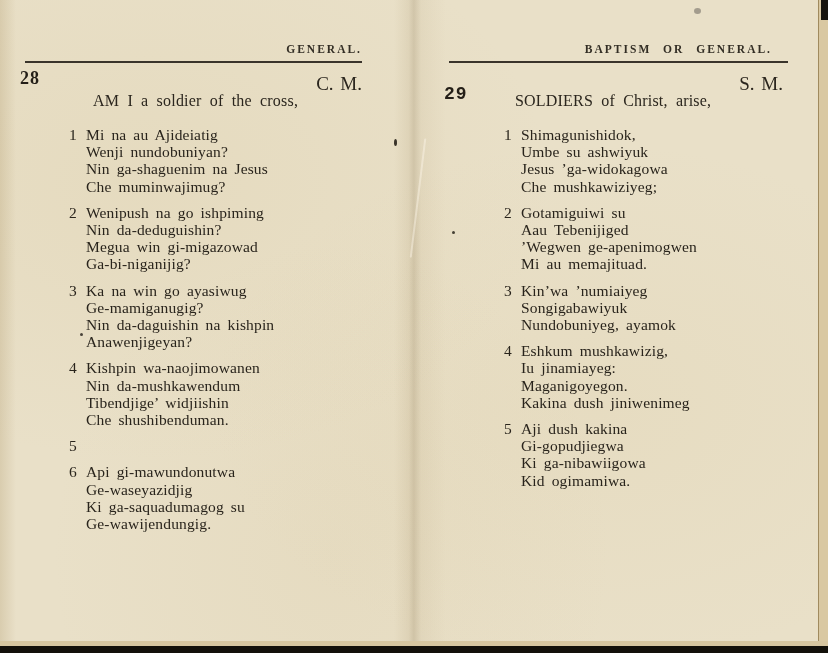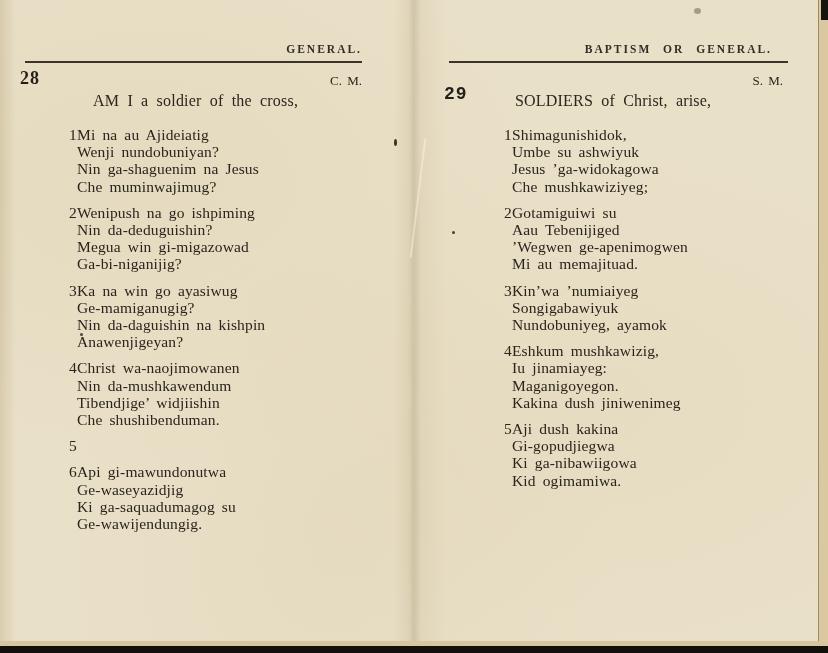--- a/index.html
+++ b/index.html
@@ -18,27 +18,27 @@
     color:#2b261e;
   }
   .abs{position:absolute;}
   
   .running-header{
     font-size:11.5px;font-weight:bold;letter-spacing:2px;word-spacing:7px;
     text-align:right;color:#332e25;
   }
   .rule{height:2px;background:#3a342b;}
   .hymn-number{font-size:18px;font-weight:bold;color:#241f18;letter-spacing:1px;}
-  .meter{font-size:13px;text-align:right;color:#2b261e;word-spacing:2px;}
+  .meter{font-size:19px;text-align:right;color:#2b261e;word-spacing:2px;}
   .first-line{font-size:16px;color:#2b261e;word-spacing:4px;letter-spacing:0.2px;text-align:center;}
   
   .verses{font-size:15.5px;line-height:17.2px;word-spacing:3px;letter-spacing:0.15px;color:#29241c;}
   .verse{display:flex;margin-bottom:9px;}
   .vnum{width:18px;text-align:right;flex:0 0 18px;}
-  .vlines{}
+  .vlines{margin-left:9px;}
   
   .gutter{
     left:394px;top:0;width:52px;height:645px;
     background:linear-gradient(90deg,
       rgba(150,125,78,0) 0%,
       rgba(140,114,68,0.10) 28%,
       rgba(115,92,52,0.20) 38%,
       rgba(140,114,68,0.07) 52%,
       rgba(150,125,78,0) 100%);
   }
@@ -97,21 +97,21 @@
           <div class="vlines">
             <div class="vline">Ka na win go ayasiwug</div>
             <div class="vline">Ge-mamiganugig?</div>
             <div class="vline">Nin da-daguishin na kishpin</div>
             <div class="vline">Anawenjigeyan?</div>
           </div>
         </div>
         <div class="verse">
           <div class="vnum">4</div>
           <div class="vlines">
-            <div class="vline">Christ wa-naojimowanen</div>
+            <div class="vline">Kishpin wa-naojimowanen</div>
             <div class="vline">Nin da-mushkawendum</div>
             <div class="vline">Tibendjige’ widjiishin</div>
             <div class="vline">Che shushibenduman.</div>
           </div>
         </div>
         <div class="verse">
           <div class="vnum">5</div>
         </div>
         <div class="verse">
           <div class="vnum">6</div>

